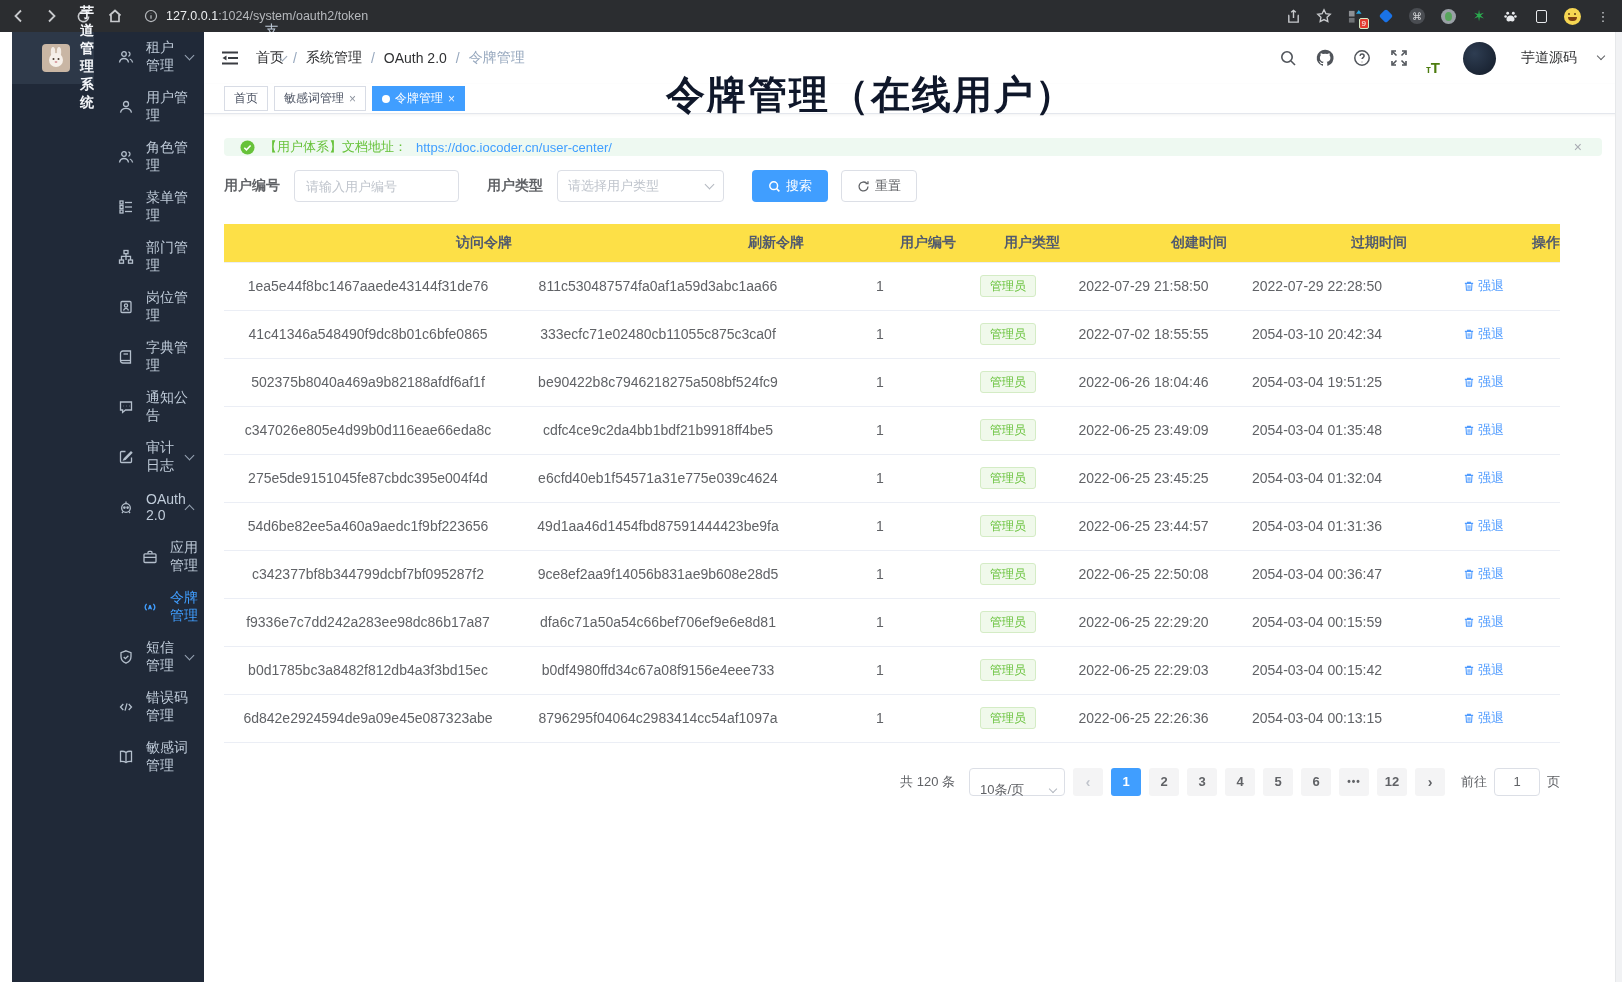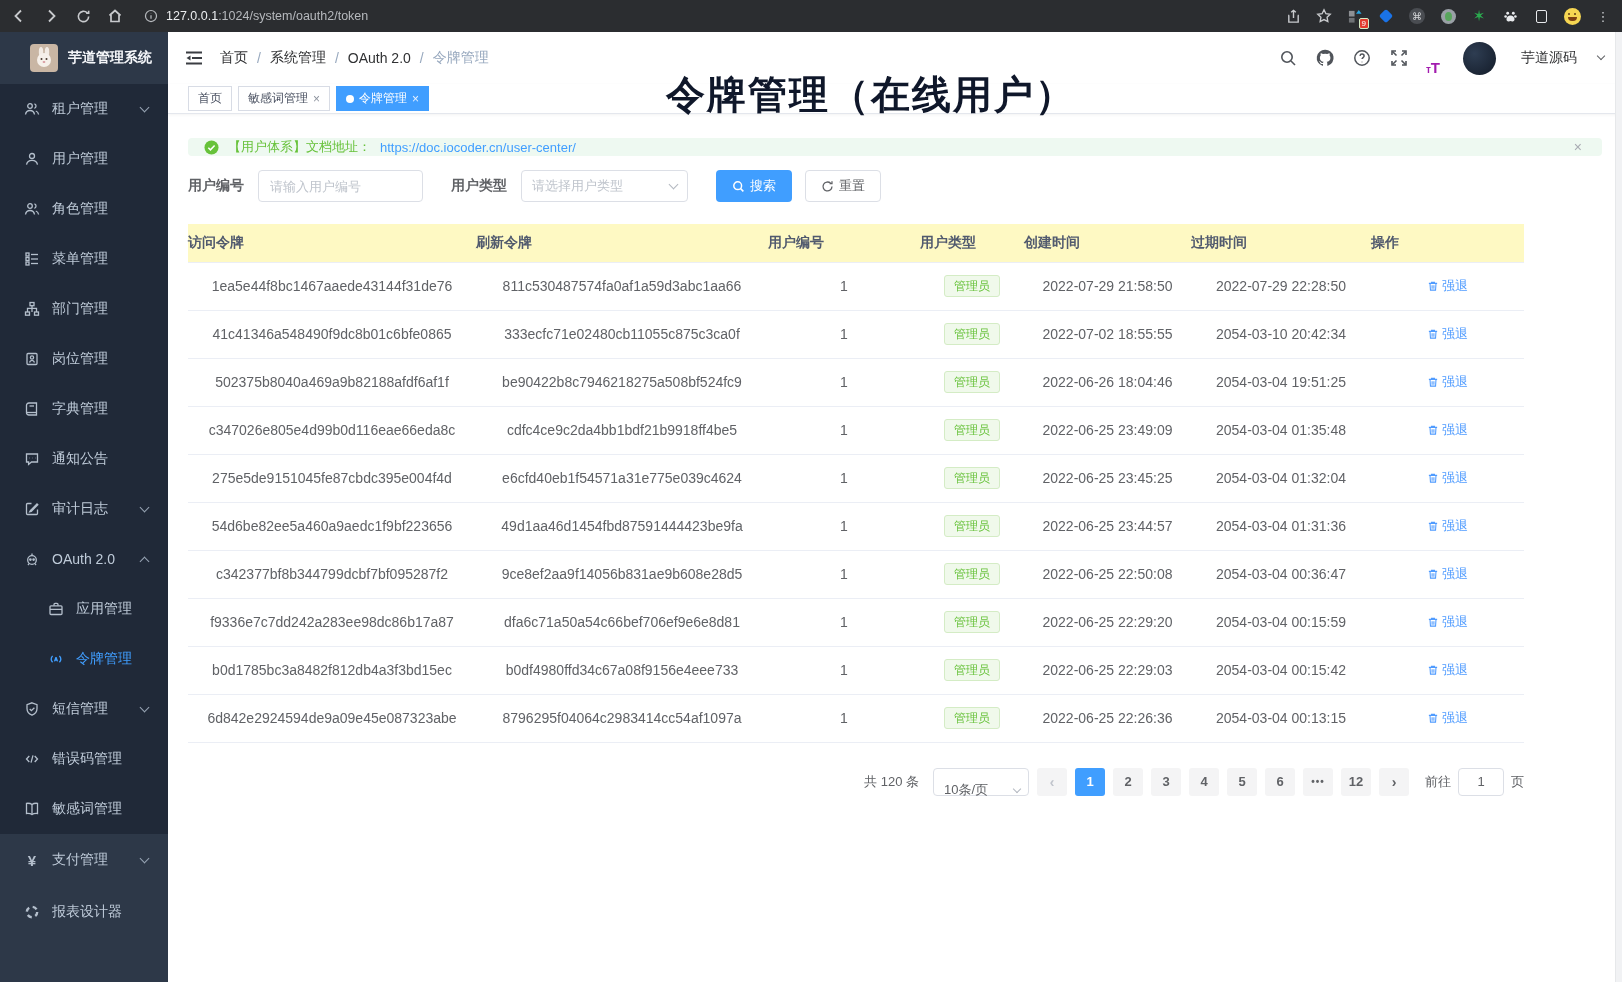--- a/index.html
+++ b/index.html
@@ -24,21 +24,21 @@
   .tab-ico { width:11px; height:13px; border:1.6px solid #e8eaed; border-radius:2px; }
   .emoji-face { width:17px; height:17px; border-radius:50%; background:#f6d652; position:relative; }
   .emoji-face:before { content:""; position:absolute; left:4px; top:5px; width:2.4px; height:2.4px; border-radius:50%; background:#5f3b14; box-shadow:6px 0 0 #5f3b14; }
   .emoji-face:after { content:""; position:absolute; left:4px; top:9px; width:9px; height:4px; border-radius:0 0 8px 8px; background:#7c3f12; }
   .dots-v { color:#c8cacd; font-size:13px; letter-spacing:0; }
 
   
   .app { display:flex; height:950px; }
 
   
-  .sidebar { width:168px; background:#202938; display:flex; flex-direction:column; flex:0 0 auto; }
+  .sidebar { width:192px; background:#202938; display:flex; flex-direction:row; flex:0 0 auto;margin-left:12px; }
   .logo-bar { height:52px; background:#2d3848; display:flex; align-items:center; padding-left:30px; gap:10px; }
   .logo-img { width:28px; height:28px; border-radius:4px; overflow:hidden; flex:0 0 auto; }
   .logo-title { color:#f5f7fa; font-size:14px; font-weight:bold; }
   .menu-dark { background:#202938; }
   .menu-light { background:#2d3848; flex:1; }
   .side-item { height:50px; display:flex; align-items:center; padding:0 14px 0 24px; color:#bfcbd9; font-size:14px; cursor:pointer; }
   .menu-light .side-item { height:52px; }
   .side-item .s-ico { width:16px; height:16px; margin-right:12px; display:flex; align-items:center; justify-content:center; color:#b4bfcc; font-size:14px; }
   .side-item .s-label { flex:1; }
   .side-item.sub { padding-left:48px; }
@@ -49,21 +49,21 @@
 
   
   .main { flex:1; display:flex; flex-direction:column; background:#fff; min-width:0; }
   .navbar { height:52px; display:flex; align-items:center; padding:0 18px 0 16px; background:#fff; }
   .hamburger { width:20px; height:20px; color:#3a3d42; margin-right:16px; }
   .breadcrumb { display:flex; align-items:center; gap:9px; font-size:14px; color:#303133; flex:1; }
   .breadcrumb .sep { color:#97a8be; }
   .breadcrumb .last { color:#97a8be; }
   .nav-right { display:flex; align-items:center; gap:17px; }
   .n-ico { width:20px; height:20px; display:flex; align-items:center; justify-content:center; color:#50545a; }
-  .font-ico { font-size:15px; color:#a21caf; font-weight:bold;margin-top:18px; }
+  .font-ico { font-size:15px; color:#4d7c0f; font-weight:bold;margin-top:18px; }
   .font-ico small { font-size:10px; }
   .avatar { width:33px; height:33px; border-radius:50%; background:radial-gradient(circle at 35% 35%, #2e3d52, #131b28); margin-left:6px; }
   .nav-user { font-size:14px; color:#303133; margin-left:8px; }
   .nav-caret { width:6px; height:6px; border-right:1.4px solid #606266; border-bottom:1.4px solid #606266; transform:rotate(45deg); margin:0 0 4px 4px; }
 
   .tagsbar { height:30px; display:flex; align-items:center; gap:6px; padding:0 0 0 20px; background:#fff; border-bottom:1px solid #e4e7ed; box-shadow:0 1px 3px rgba(0,0,0,.05); }
   .tag { height:25px; display:flex; align-items:center; gap:5px; padding:0 9px; border:1px solid #d8dce5; background:#fff; color:#495060; font-size:12px; cursor:pointer; }
   .tag .dot { width:8px; height:8px; border-radius:50%; background:#fff; display:none; }
   .tag .t-close { font-size:12px; color:#8d939e; line-height:1; }
   .tag.active { background:#409eff; border-color:#409eff; color:#fff; }
@@ -87,21 +87,21 @@
   .f-select .ph { font-size:13px; color:#bfc4cc; }
   .f-select .caret { width:7px; height:7px; border-right:1.4px solid #b3b8c0; border-bottom:1.4px solid #b3b8c0; transform:rotate(45deg); margin-top:-3px; }
   .gap28 { width:28px; }
   .btn { height:32px; border-radius:4px; font-size:13px; display:flex; align-items:center; gap:5px; padding:0 15px; cursor:pointer; border:1px solid transparent; }
   .btn-primary { background:#409eff; color:#fff; }
   .btn-plain { background:#fff; border-color:#dcdfe6; color:#606266; margin-left:13px; }
 
   
   table { border-collapse:collapse; table-layout:fixed; width:1336px; margin-top:22px; }
   col.c1{width:288px} col.c2{width:292px} col.c3{width:152px} col.c4{width:104px} col.c5{width:167px} col.c6{width:180px} col.c7{width:153px}
-  thead th { height:38px; background:#fef9c3; font-size:14px; color:#515a6e; font-weight:bold; text-align:left; border-bottom:1px solid #ebeef5; }
+  thead th { height:38px; background:#fde047; font-size:14px; color:#515a6e; font-weight:bold; text-align:right; border-bottom:1px solid #ebeef5; }
   tbody td { height:48px; font-size:14px; color:#606266; text-align:center; border-bottom:1px solid #ebeef5; white-space:nowrap; overflow:hidden; }
   .badge { display:inline-block; font-size:12px; color:#67c23a; background:#f0f9eb; border:1px solid #d4ecc5; border-radius:3px; padding:2px 9px; line-height:16px; }
   .row-action { color:#4f9bff; font-size:13px; display:inline-flex; align-items:center; gap:3px; cursor:pointer; }
   .row-action svg { display:block; }
 
   
   .pager { width:1336px; margin-top:25px; display:flex; align-items:center; justify-content:flex-end; gap:8px; font-size:13px; color:#606266; }
   .pg-total { margin-right:6px; }
   .pg-size { width:96px; height:28px; border:1px solid #dcdfe6; border-radius:4px; display:flex; align-items:center; justify-content:space-between; padding:16px 8px 0 10px; color:#606266; cursor:pointer; }
   .pg-size .caret { width:6px; height:6px; border-right:1.3px solid #b3b8c0; border-bottom:1.3px solid #b3b8c0; transform:rotate(45deg); margin-top:-2px; }

